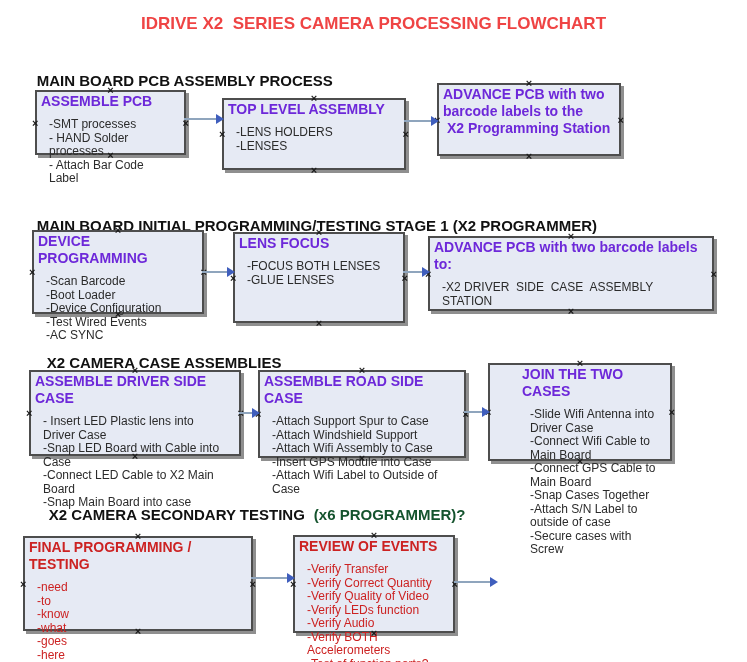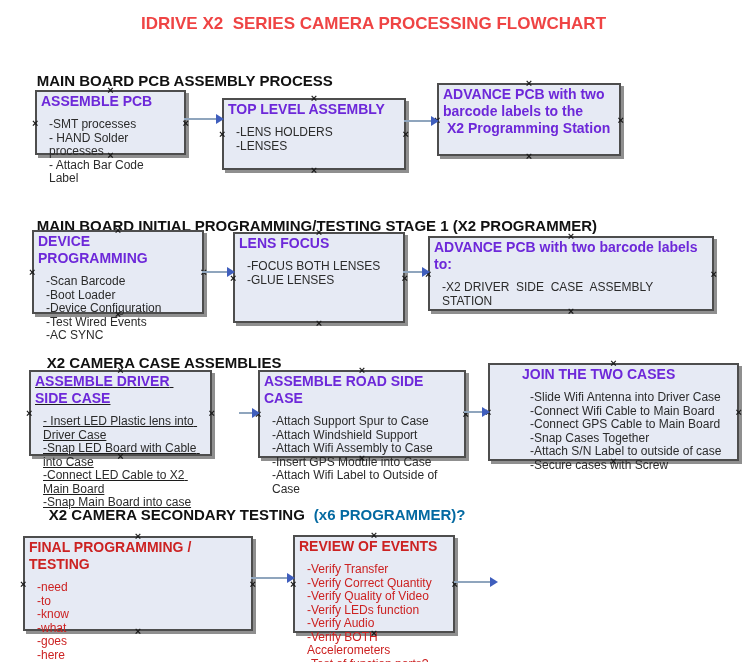--- a/index.html
+++ b/index.html
@@ -5,21 +5,21 @@
   html,body{margin:0;padding:0;background:#ffffff;}
   #canvas{
     position:relative;width:747px;height:662px;background:#ffffff;
     font-family:"Liberation Sans","DejaVu Sans",sans-serif;color:#1c1c1c;overflow:hidden;
   }
   #title{
     position:absolute;top:14px;left:0;width:747px;text-align:center;
     font-size:17px;font-weight:bold;white-space:pre;color:#ef4444;
   }
   .sec-header{position:absolute;font-size:15px;font-weight:bold;color:#111;white-space:pre;}
-  .sec-header .red{color:#0369a1;margin-left:9px;}
+  .sec-header .red{color:#14532d;margin-left:9px;}
   .s1{left:20px;top:55px;}
   .s2{left:20px;top:200px;}
   .s3{left:30px;top:337px;}
   .s4{left:32px;top:489px;}
 
   .fbox{
     position:absolute;background:#e6eaf4;border:2px solid #4d4d4d;
     box-shadow:3px 3px 0 #8f8f8f;padding:1px 4px;box-sizing:border-box;
   }
   .fbox h3{
@@ -30,23 +30,23 @@
   .fbox li{font-size:12px;line-height:13.5px;color:#2b2b2b;white-space:pre-wrap;}
   .fbox.red h3,.fbox.red li{color:#cc2222;}
 
   
   .b11{left:35px;top:90px;width:151px;height:65px;}
   .b12{left:222px;top:98px;width:184px;height:72px;}
   .b13{left:437px;top:83px;width:184px;height:73px;}
   .b21{left:32px;top:230px;width:172px;height:84px;}
   .b22{left:233px;top:232px;width:172px;height:91px;}
   .b23{left:428px;top:236px;width:286px;height:75px;}
-  .b31{left:29px;top:370px;width:183px;height:86px;text-decoration:underline;}
+  .b31{left:29px;top:370px;width:212px;height:86px;}
   .b32{left:258px;top:370px;width:208px;height:88px;}
-  .b33{left:488px;top:363px;width:251px;height:98px;padding-left:32px;}
+  .b33{left:488px;top:363px;width:184px;height:98px;padding-left:32px;}
   .b41{left:23px;top:536px;width:230px;height:95px;}
   .b42{left:293px;top:535px;width:162px;height:98px;}
   .b43{left:496px;top:541px;width:231px;height:82px;}
 
   
   .handle{position:absolute;font-weight:bold;font-size:11px;line-height:1;color:#1a1a1a;pointer-events:none;}
   .handle::before{content:"×";}
   .h-top{top:-7px;left:50%;transform:translateX(-50%);}
   .h-bottom{bottom:-8px;left:50%;transform:translateX(-50%);}
   .h-left{left:-5px;top:50%;transform:translateY(-50%);}

